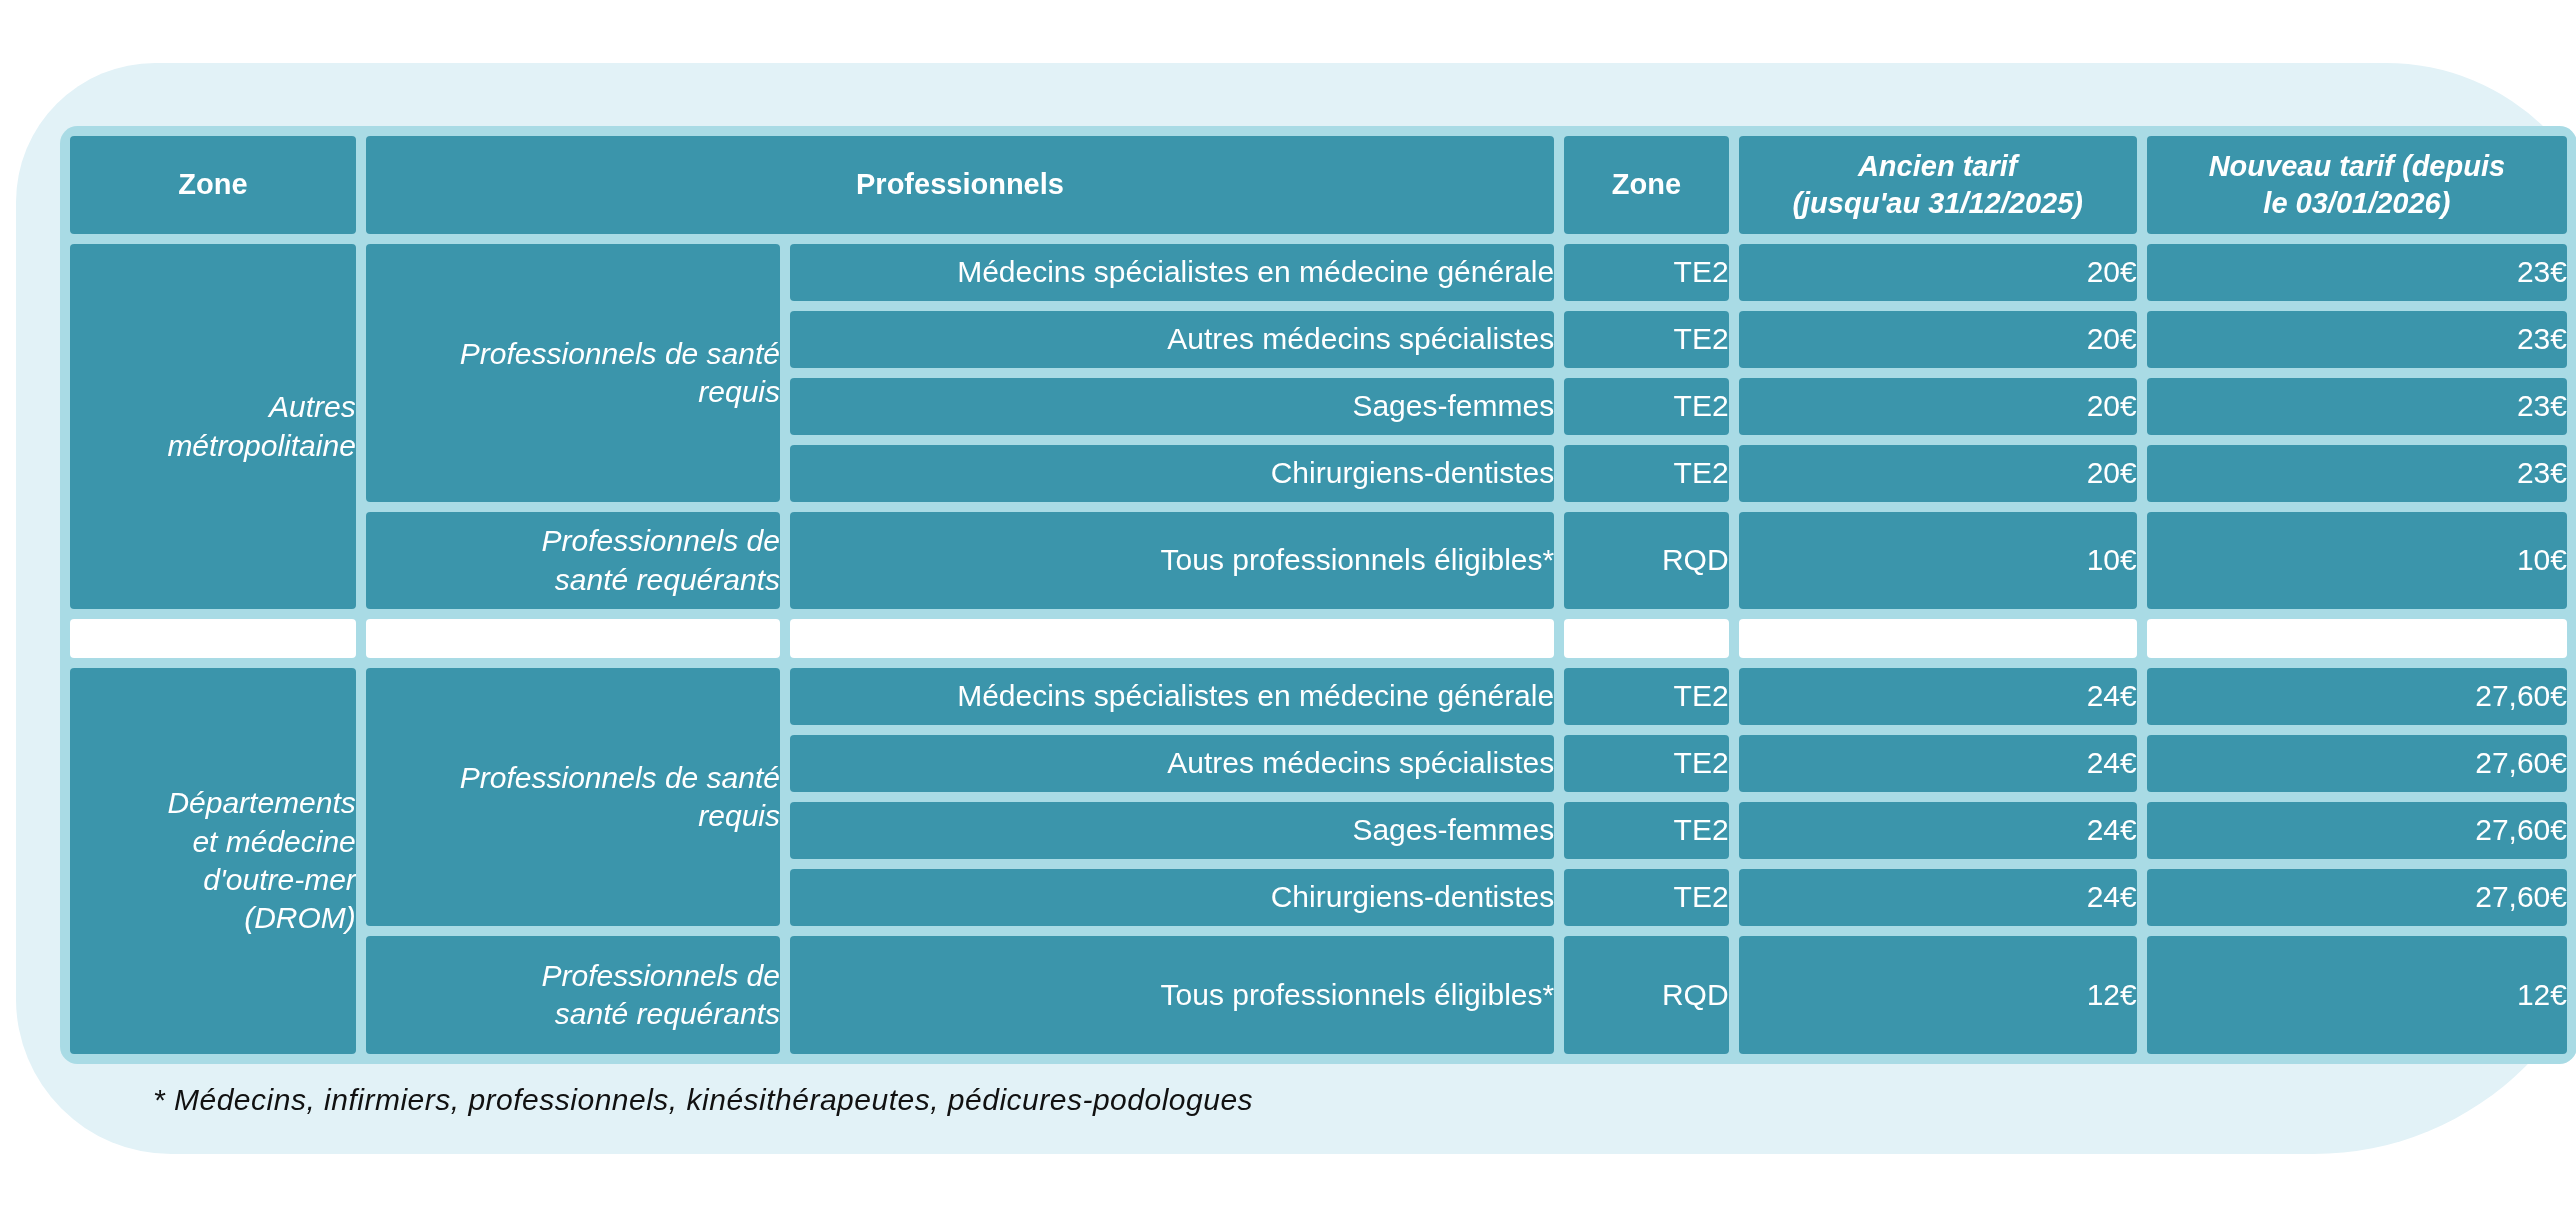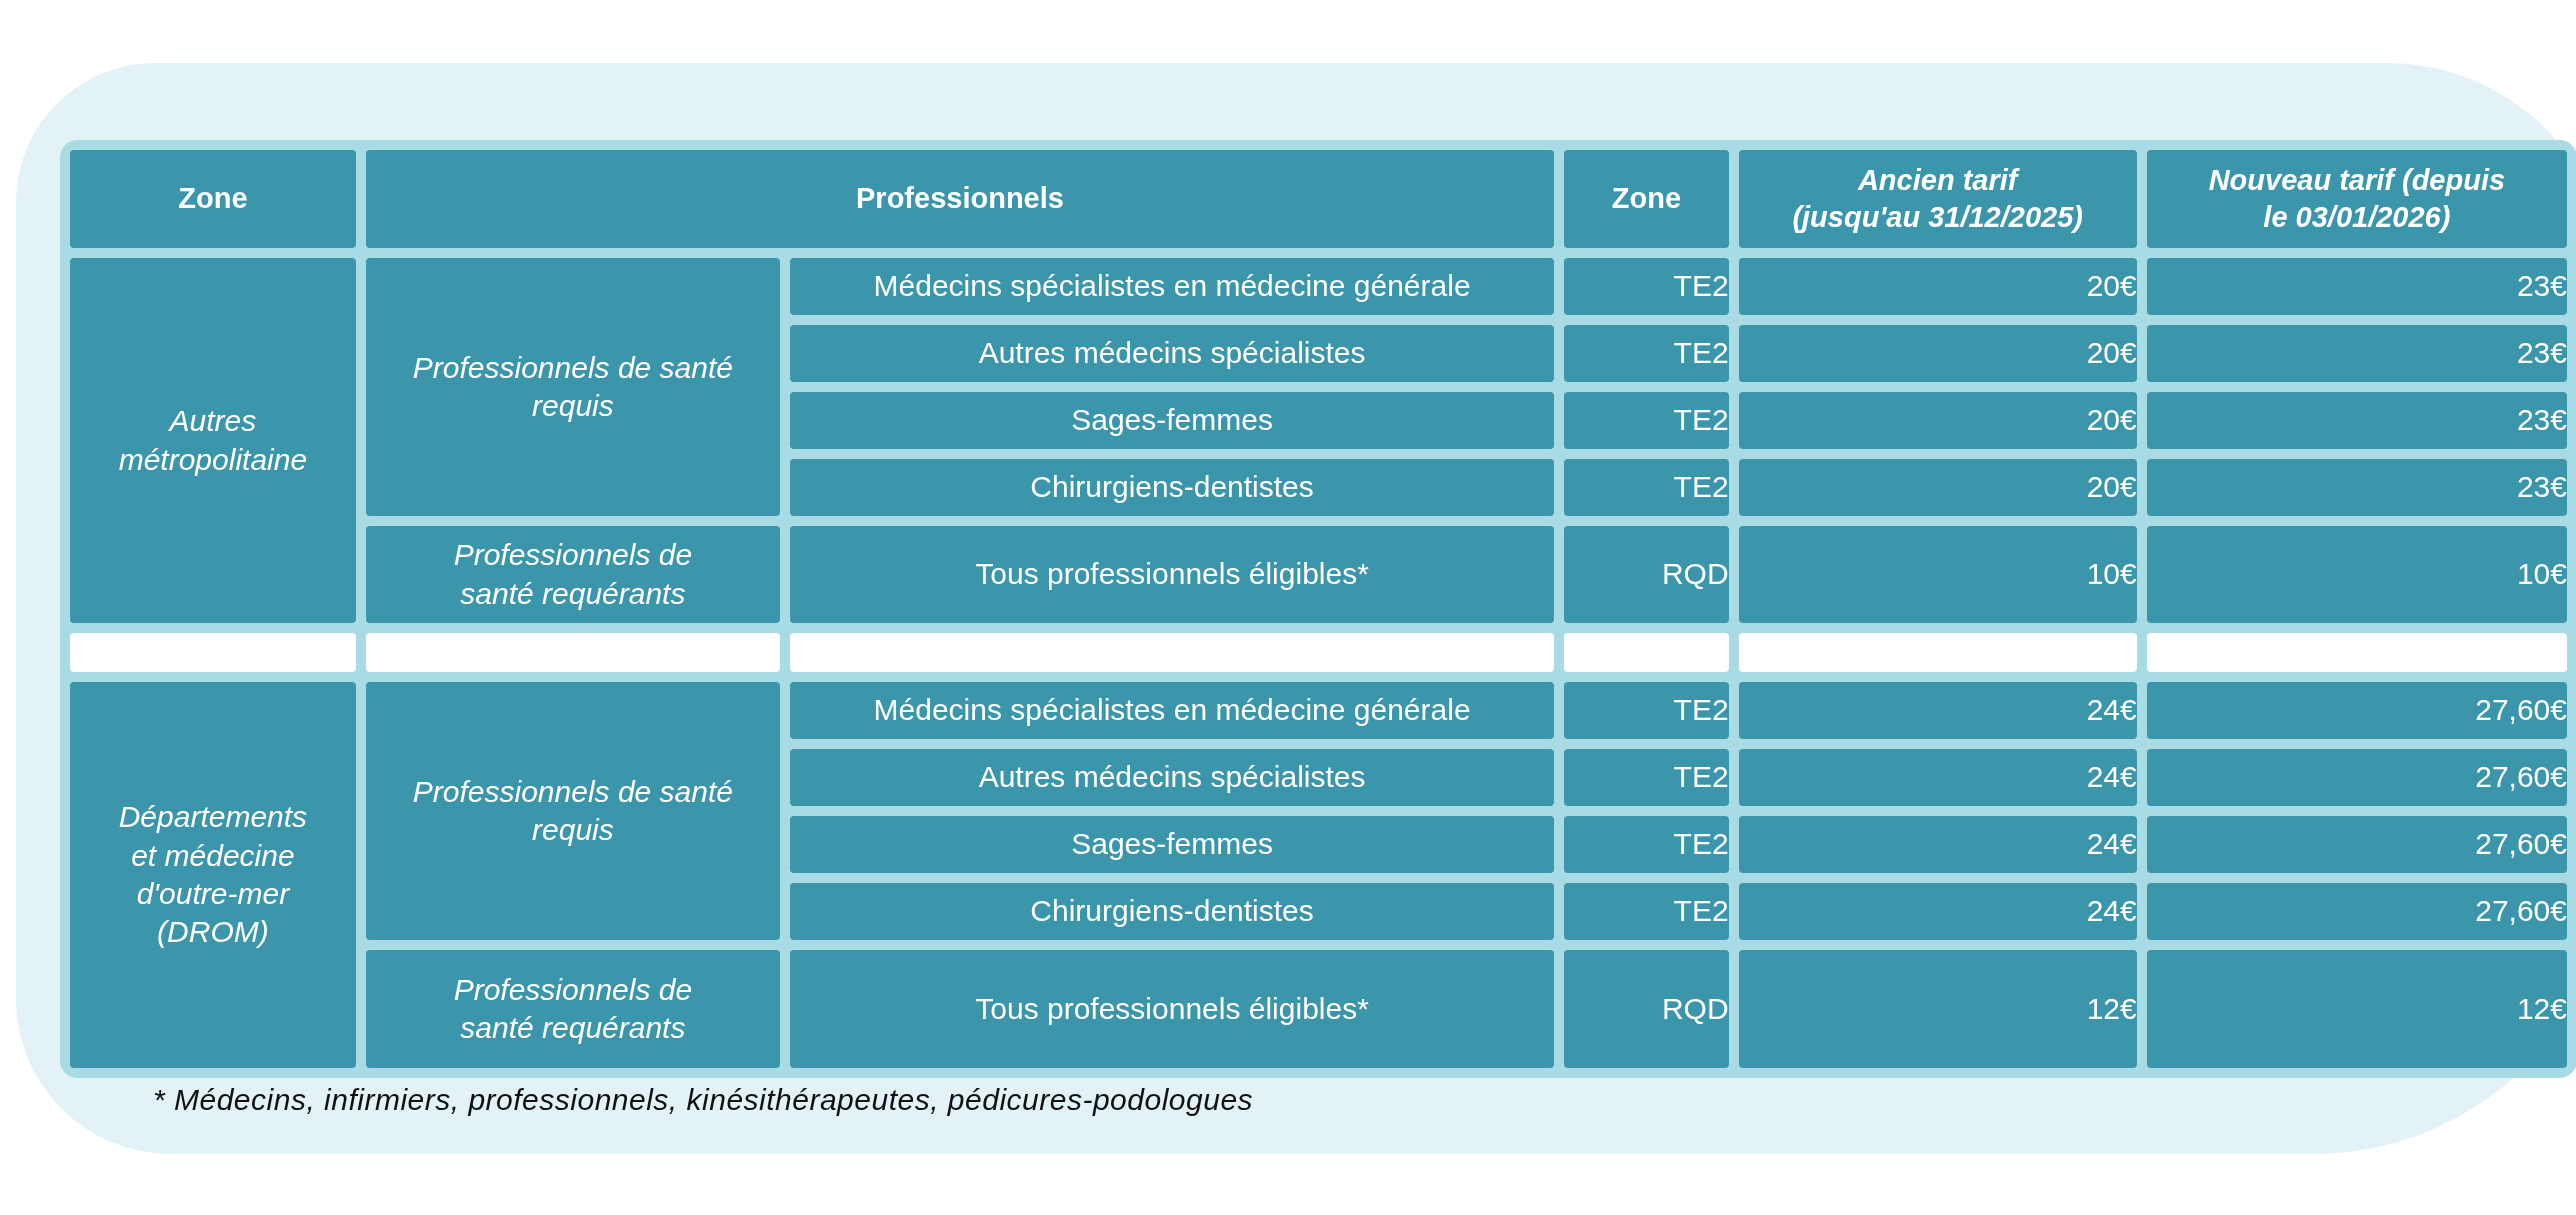--- a/index.html
+++ b/index.html
@@ -19,21 +19,21 @@
     left: 15.5px;
     top: 63px;
     width: 2597px;
     height: 1091px;
     background: #e2f2f7;
     border-radius: 139px 227px 299px 155px;
   }
   table.tariff-table {
     position: absolute;
     left: 60px;
-    top: 140px;
+    top: 126px;
     width: 2517px;
     table-layout: fixed;
     border-collapse: separate;
     border-spacing: 10.8px;
     background: #a9dbe5;
     border-radius: 17.5px;
   }
   .tariff-table th,
   .tariff-table td {
     background: #3b95ab;
@@ -45,21 +45,21 @@
     font-weight: 400;
     line-height: 1.28;
     overflow: hidden;
   }
   .tariff-table th {
     font-weight: 700;
     font-size: 29px;
     text-align: center;
   }
   .cell-left {
-    text-align: center;
+    text-align: right;
     padding-left: 16.5px;
     padding-right: 8.2px;
     margin-left: 48px;
   }
   .cell-center {
     text-align: right;
   }
   .multiline {
     white-space: pre-line;
     font-style: italic;

